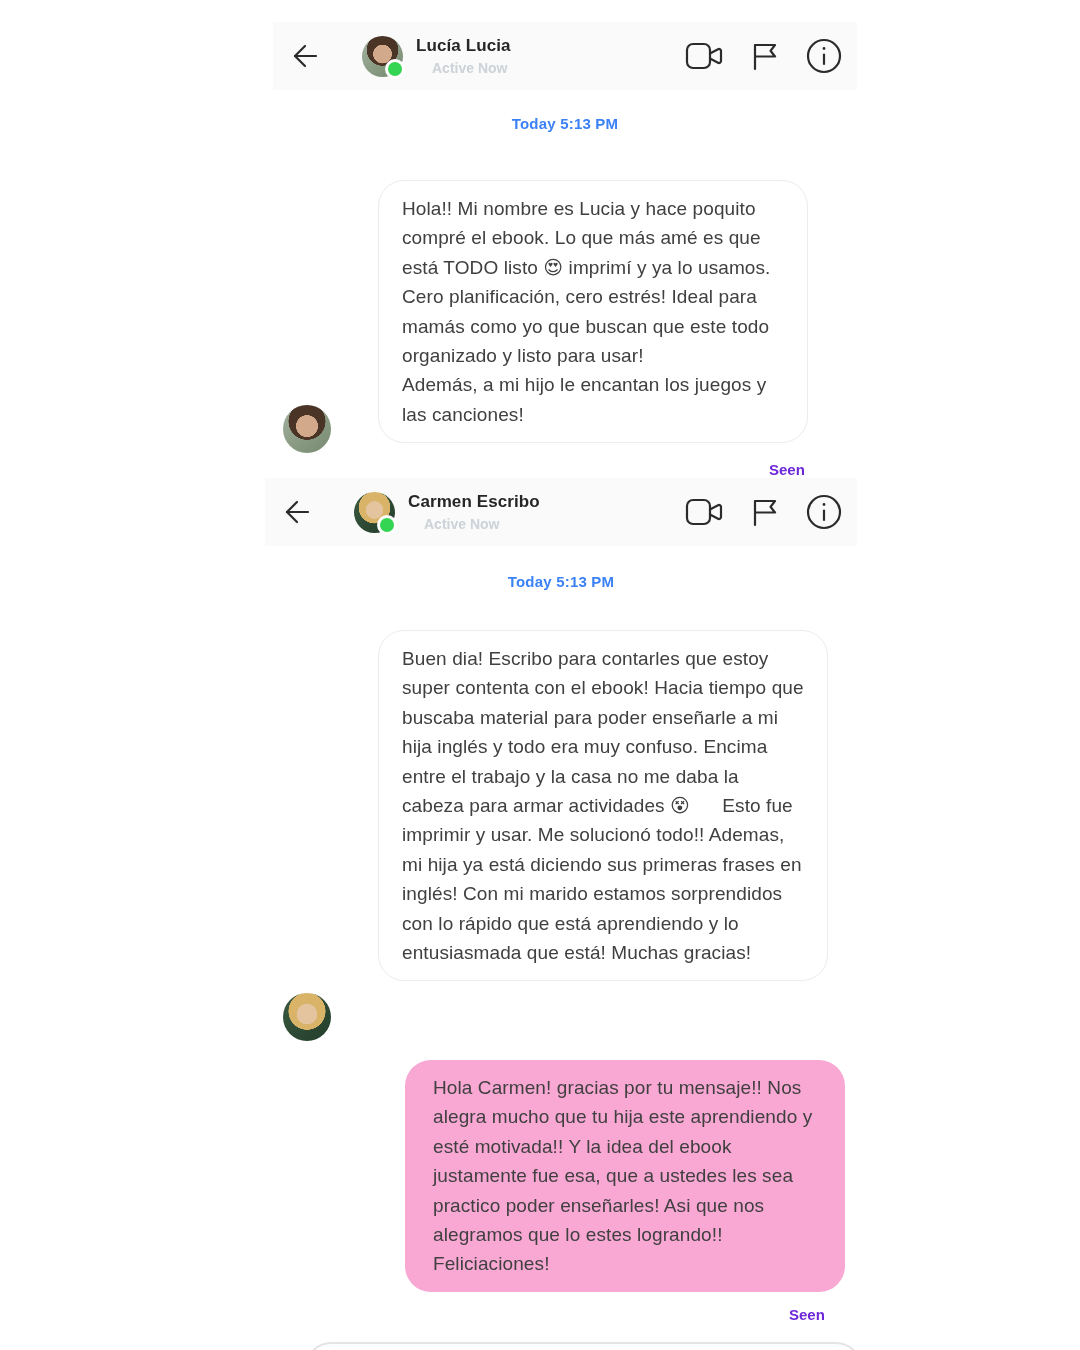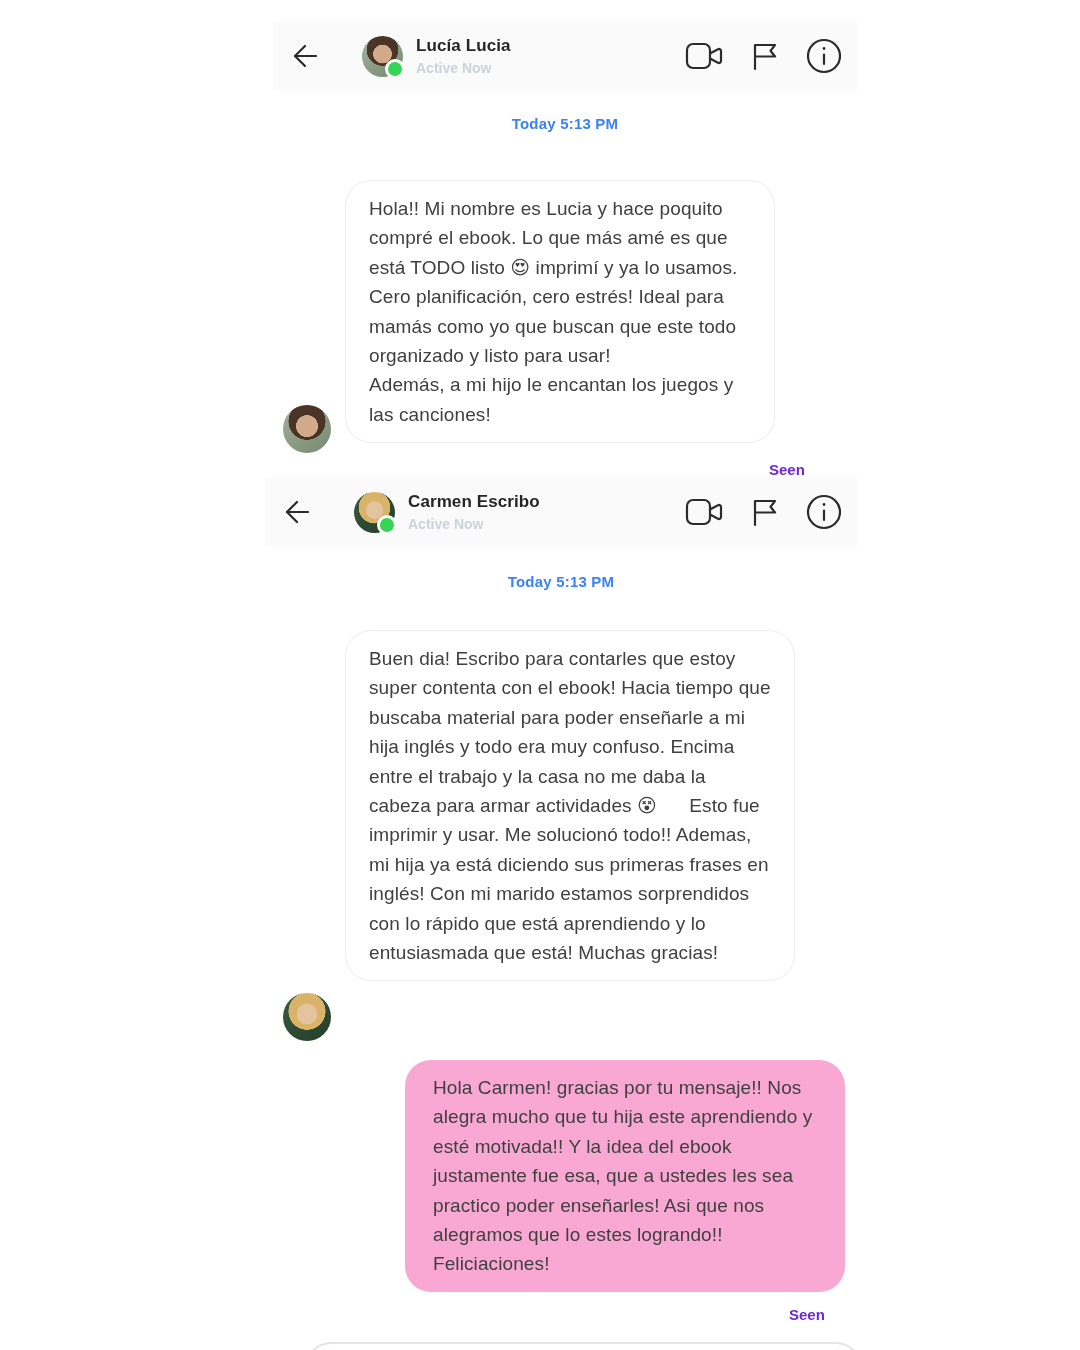--- a/index.html
+++ b/index.html
@@ -25,36 +25,36 @@
     radial-gradient(circle at 50% 44%, #e3c49e 0 28%, rgba(0,0,0,0) 29%),
     radial-gradient(circle at 50% 38%, #d9b367 0 48%, rgba(0,0,0,0) 49%),
     linear-gradient(140deg,#3c5a41,#223d2a);}
   .dot{
     position:absolute;right:-2px;bottom:-2px;width:14px;height:14px;border-radius:50%;
     background:#35d554;border:3px solid #ffffff;box-sizing:content-box;
   }
   .id{margin-left:13px;display:flex;flex-direction:column;gap:4px;min-width:0;}
   .name{font-size:17px;font-weight:700;color:#262626;letter-spacing:.1px;white-space:nowrap;}
   .name.clip{max-width:163px;overflow:hidden;}
-  .status{font-size:14px;font-weight:600;color:#ccd2d8;}
+  .status{font-size:14px;font-weight:600;color:#ccd2d8;margin-left:16px;}
   .actions{margin-left:auto;margin-right:13px;display:flex;align-items:center;gap:26px;}
   .video-ic{width:40px;height:30px;cursor:pointer;}
   .flag-ic{width:27px;height:29px;cursor:pointer;}
   .info-ic{width:40px;height:40px;cursor:pointer;}
   
   .ts{
     position:absolute;text-align:center;font-size:15px;font-weight:700;color:#3b82f6;
     letter-spacing:.2px;z-index:1;
   }
   .bubble{
     position:absolute;box-sizing:border-box;border-radius:26px;padding:13px 23px;
     font-size:19px;line-height:29.4px;color:#404040;white-space:pre-line;z-index:1;
     letter-spacing:.1px;
   }
-  .incoming{background:#ffffff;border:1.5px solid #ececec;}
+  .incoming{background:#ffffff;border:1.5px solid #ececec;margin-left:33px;}
   .outgoing{background:#f9a8d4;}
   .msg-avatar{position:absolute;width:48px;height:48px;border-radius:50%;z-index:1;}
   .seen{position:absolute;font-size:15px;font-weight:700;color:#6d28d9;z-index:0;}
   .input-bar{
     position:absolute;left:305px;top:1342px;width:557px;height:52px;background:#ffffff;
     border:2px solid #e4e4e4;border-radius:27px;box-sizing:border-box;z-index:1;
   }
 </style>
 </head>
 <body>

